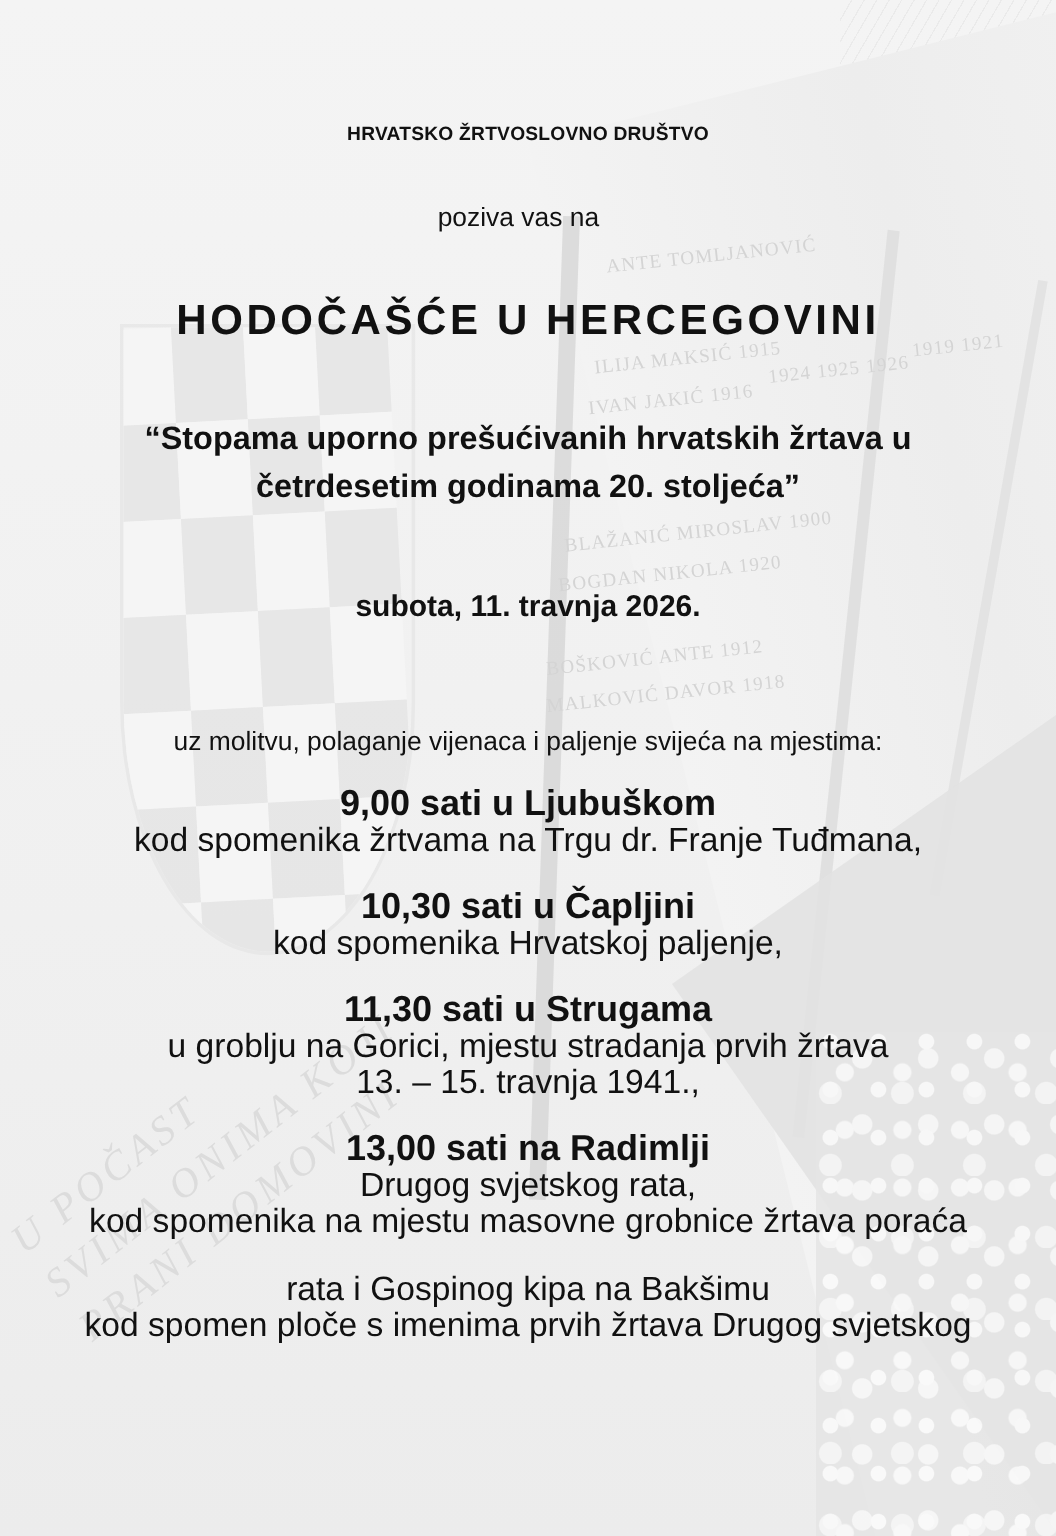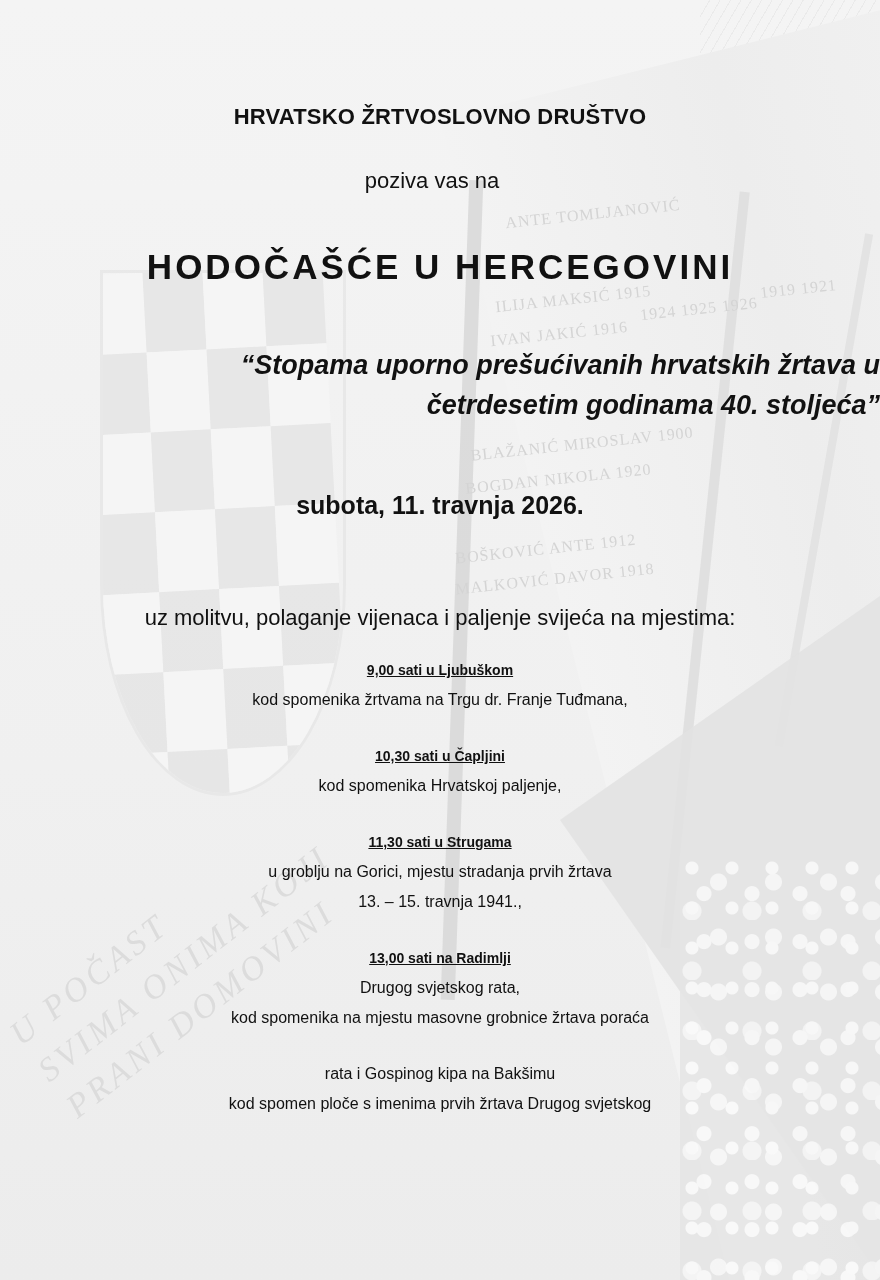--- a/index.html
+++ b/index.html
@@ -121,65 +121,62 @@
 
     
     .content {
       position: relative;
       z-index: 1;
       width: 880px;
       text-align: center;
     }
     .org {
       position: absolute; left: 0; right: 0; top: 104px;
-      font-size: 22px;
+      font-size: 16px;
       font-weight: bold;
       letter-spacing: 0.2px;
     }
     .invites {
       position: absolute; left: 0; right: 16px; top: 168px;
       font-size: 22px;
     }
     .title {
       position: absolute; left: 0; right: 0; top: 247px;
       font-size: 35px;
       font-weight: bold;
       letter-spacing: 3px;
     }
     .subtitle {
       position: absolute; left: 0; right: 0; top: 345px;
       font-size: 27px;
       font-weight: bold;
-      font-style: italic;
       line-height: 40px;
-      text-align: right;
     }
     .date {
       position: absolute; left: 0; right: 0; top: 491px;
       font-size: 25px;
       font-weight: bold;
     }
     .intro {
       position: absolute; left: 0; right: 0; top: 605px;
       font-size: 22px;
     }
     .stops {
       position: absolute; left: 0; right: 0; top: 655px;
     }
     .stop {
       margin-bottom: 26px;
     }
     .stop-time {
-      font-size: 14px;
+      font-size: 30px;
       font-weight: bold;
       line-height: 30px;
-      text-decoration: underline;
     }
     .stop-desc {
-      font-size: 16px;
+      font-size: 28px;
       line-height: 30px;
     }
     .stop-desc span { display: block; }
   </style>
 </head>
 <body>
 
 <div class="bg">
   <div class="bg-base"></div>
   <div class="bg-tree"></div>
@@ -242,21 +239,21 @@
 </div>
 
 <div class="content">
   <div class="org">HRVATSKO ŽRTVOSLOVNO DRUŠTVO</div>
   <div class="invites">poziva vas na</div>
 
   <div class="title">HODOČAŠĆE U HERCEGOVINI</div>
 
   <div class="subtitle">
     <div>“Stopama uporno prešućivanih hrvatskih žrtava u</div>
-    <div>četrdesetim godinama 40. stoljeća”</div>
+    <div>četrdesetim godinama 20. stoljeća”</div>
   </div>
 
   <div class="date">subota, 11. travnja 2026.</div>
 
   <div class="intro">uz molitvu, polaganje vijenaca i paljenje svijeća na mjestima:</div>
 
   <div class="stops">
     <div class="stop">
       <div class="stop-time">9,00 sati u Ljubuškom</div>
       <div class="stop-desc">

